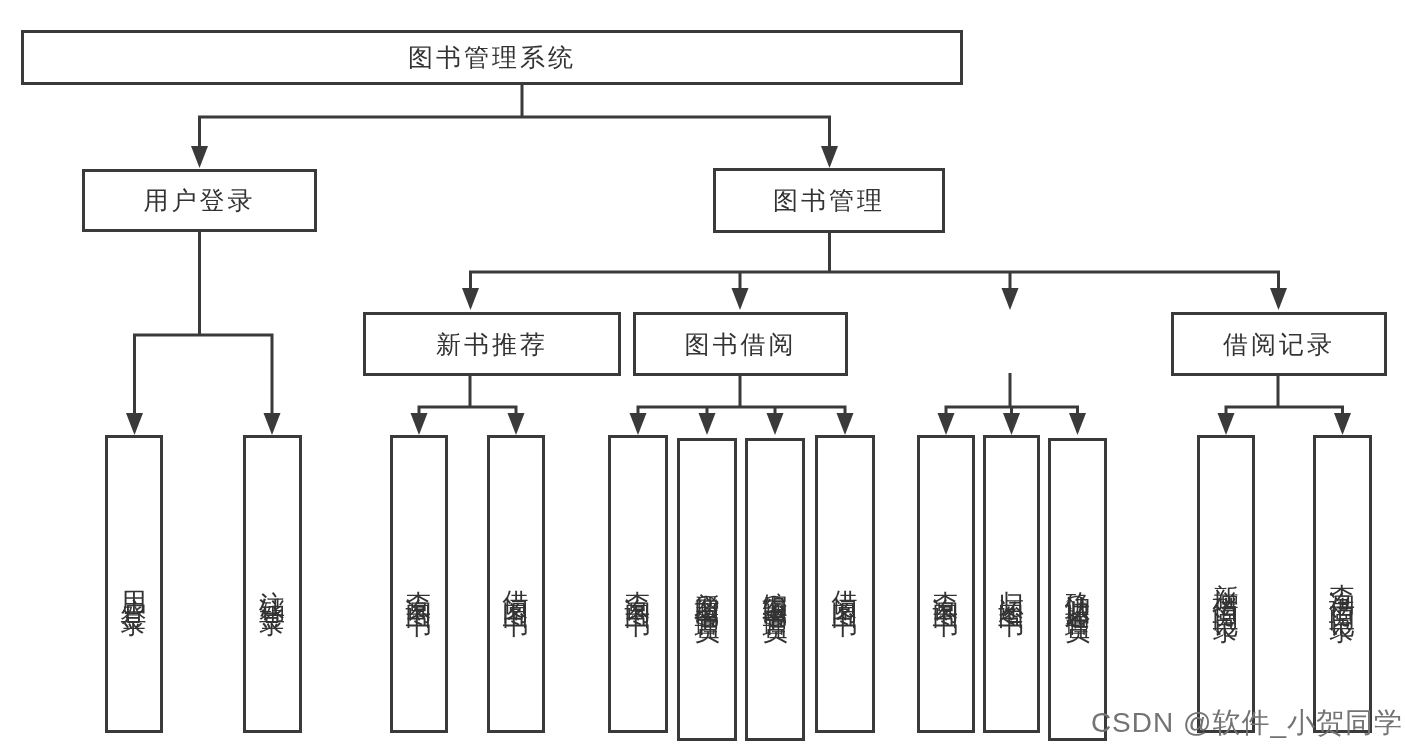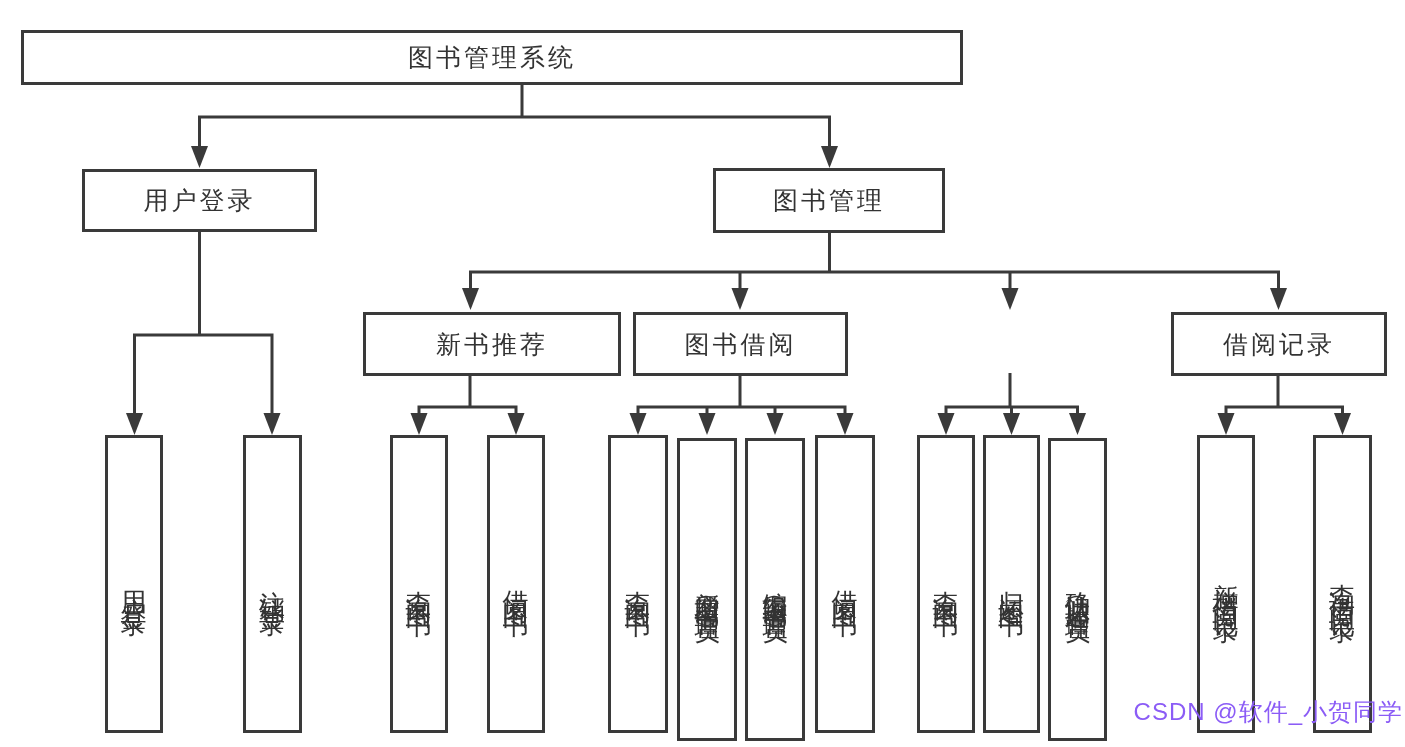--- a/index.html
+++ b/index.html
@@ -38,24 +38,24 @@
     letter-spacing: 7px;
     line-height: 1;
   }
   .vbox.long {
     font-size: 25px;
     letter-spacing: 4px;
   }
   .watermark {
     position: absolute;
     right: 2px;
-    bottom: 19px;
-    font-size: 24px;
+    bottom: 5px;
+    font-size: 28px;
     letter-spacing: 1px;
-    color: #8b5cf6;
+    color: #737373;
     z-index: 5;
     white-space: nowrap;
   }
 </style>
 </head>
 <body>
 
 <div class="stage">
 
   <svg class="connectors" viewBox="0 0 1405 747" xmlns="http://www.w3.org/2000/svg">

